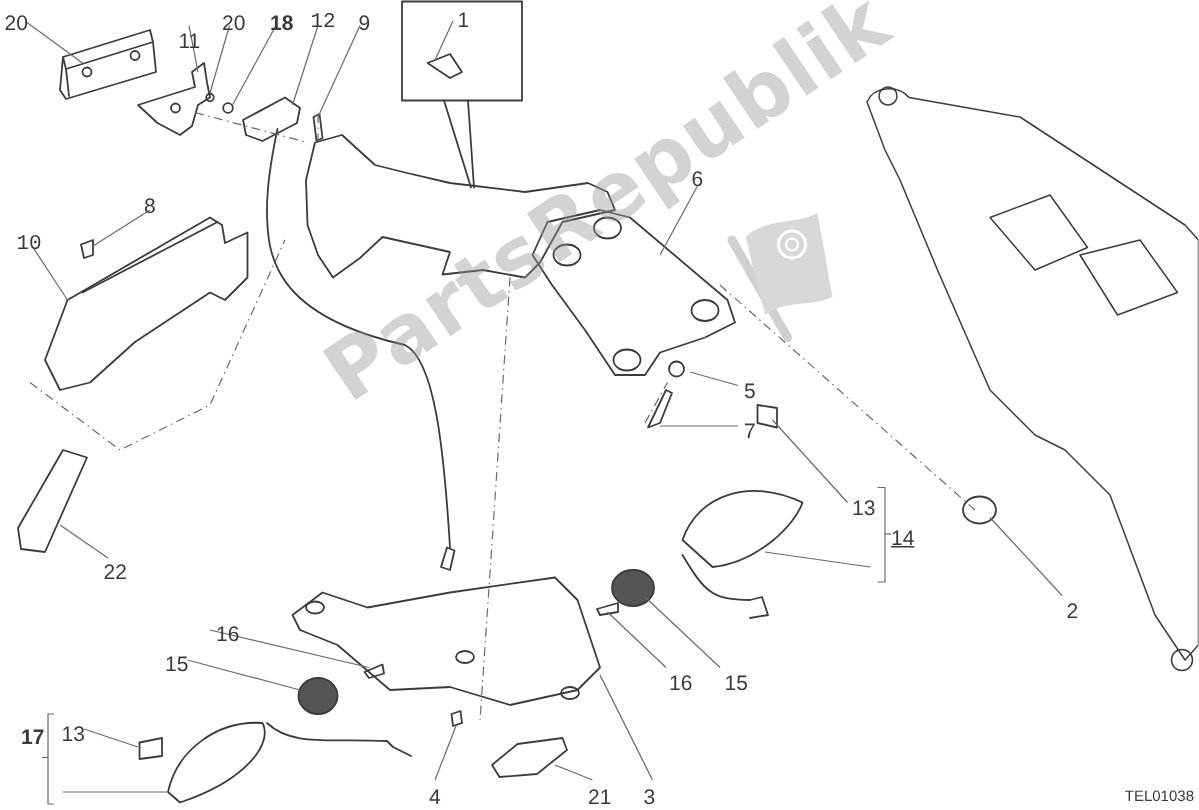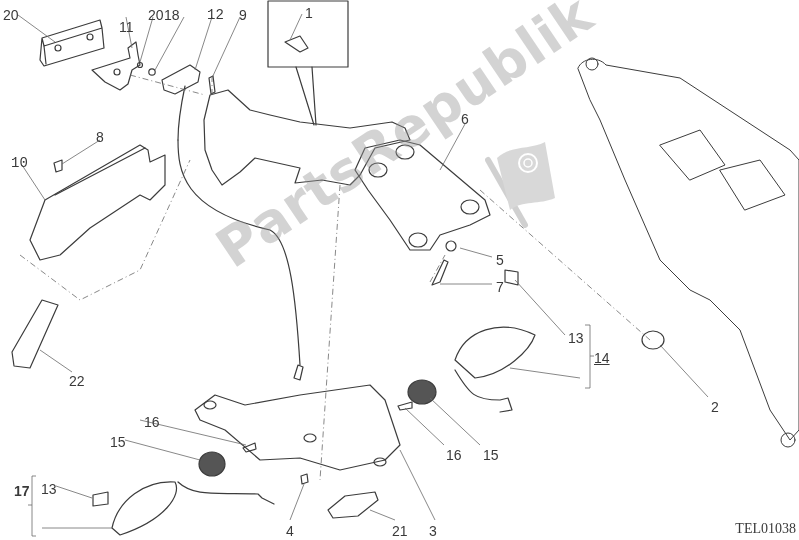--- a/index.html
+++ b/index.html
@@ -1,22 +1,22 @@
 <!DOCTYPE html>
 <html><head>
 <meta charset="utf-8">
 <style>
   html, body { margin:0; padding:0; background:#ffffff; }
   body { width:799px; height:540px; overflow:hidden; position:relative;
          font-family:"Liberation Sans", "DejaVu Sans", sans-serif; }
   #diagram { position:absolute; left:0; top:0; width:799px; height:540px; }
   .lbl { position:absolute; font-size:14px; color:#3a3a3a; line-height:1; cursor:pointer;
          font-family:"Liberation Sans", "DejaVu Sans", sans-serif;text-align:right; }
-  .code { position:absolute; right:3px; bottom:3px; font-size:14px; color:#3a3a3a;
-          font-family:Liberation Serif, serif; }
+  .code { position:absolute; right:3px; bottom:3px; font-size:10px; color:#3a3a3a;
+          font-family:Liberation Sans, sans-serif; }
   .wm { position:absolute; left:205px; top:228px; font-size:54px; font-weight:bold;
         color:rgba(150,150,150,0.42); transform:rotate(-34deg); transform-origin:left top;
         letter-spacing:1px; white-space:nowrap;
         font-family:"DejaVu Sans", "Liberation Sans", sans-serif; pointer-events:none; }
 </style>
 </head>
 <body>
 
 <svg id="diagram" viewBox="0 0 799 540" xmlns="http://www.w3.org/2000/svg">
   <g fill="none" stroke="#3c3c3c" stroke-width="1.2" stroke-linejoin="round" stroke-linecap="round">
@@ -174,20 +174,20 @@
     <div class="lbl" style="left: 119px; top: 8px; margin-top: 12px;">11</div>
     <div class="lbl" style="left: 207px; top: 8px; font-family: Liberation Mono, monospace;">12</div>
     <div class="lbl" style="left: 568px; top: 331px;">13</div>
     <div class="lbl" style="left: 41px; top: 482px;">13</div>
     <div class="lbl" style="left: 594px; top: 351px; text-decoration: underline;">14</div>
     <div class="lbl" style="left: 483px; top: 448px;">15</div>
     <div class="lbl" style="left: 110px; top: 435px;">15</div>
     <div class="lbl" style="left: 446px; top: 448px;">16</div>
     <div class="lbl" style="left: 144px; top: 415px;">16</div>
     <div class="lbl" style="left: 14px; top: 484px; font-weight: bold;">17</div>
-    <div class="lbl" style="left: 164px; top: 8px;">18</div>
+    <div class="lbl" style="left: 180px; top: 8px; font-weight: bold;">18</div>
     <div class="lbl" style="left: 148px; top: 8px;">20</div>
     <div class="lbl" style="left: 3px; top: 8px;">20</div>
     <div class="lbl" style="left: 392px; top: 524px;">21</div>
     <div class="lbl" style="left: 69px; top: 374px;">22</div>
   </div>
 
 <div class="code">TEL01038</div>
 
 </body></html>

